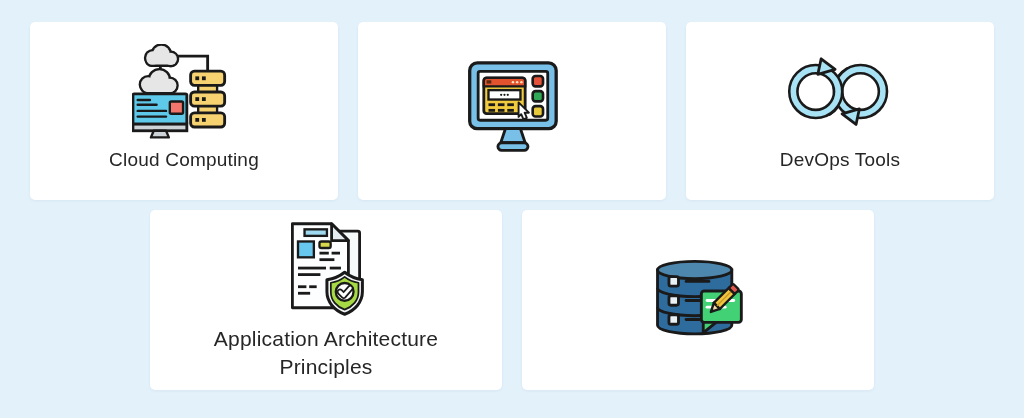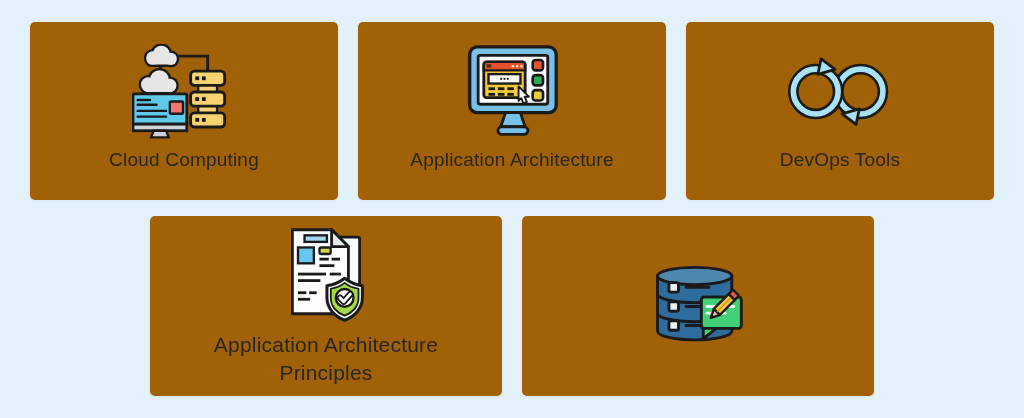--- a/index.html
+++ b/index.html
@@ -5,23 +5,23 @@
   html,body { margin:0; padding:0; }
   .page {
     width:1024px; height:418px;
     background:#e3f1fa;
     font-family:"Liberation Sans", sans-serif;
     position:relative; overflow:hidden;
     box-sizing:border-box;
   }
   .row { display:flex; justify-content:center; gap:20px; }
   .row-1 { padding-top:22px; }
-  .row-2 { margin-top:16px; }
+  .row-2 { margin-top:10px; }
   .card {
-    background:#a16207;
+    background:#ffffff;
     border-radius:5px;
     display:flex; flex-direction:column;
     align-items:center; justify-content:center;
     box-shadow:0 1px 3px rgba(70,120,150,0.08);
     cursor:pointer;
   }
   .card-sm { width:308px; height:178px; padding-bottom:6px; box-sizing:border-box; }
   .card-lg { width:352px; height:180px; box-sizing:border-box; }
   .icon-wrap { height:98px; display:flex; align-items:center; justify-content:center; }
   .label {
@@ -133,21 +133,20 @@
           <path d="M62 44 l11 11 h-4.6 l2.4 5.5 l-3.6 1.6 l-2.4 -5.6 l-2.8 3 z" fill="#ffffff" stroke="#1a1a1a" stroke-width="2" stroke-linejoin="round"></path>
 
           <rect x="77" y="16" width="11" height="11" rx="3" fill="#e4523a" stroke="#1a1a1a" stroke-width="2.8"></rect>
           <rect x="77" y="32" width="11" height="11" rx="3" fill="#2fa857" stroke="#1a1a1a" stroke-width="2.8"></rect>
           <rect x="77" y="48" width="11" height="11" rx="3" fill="#e9c93c" stroke="#1a1a1a" stroke-width="2.8"></rect>
 
           <polygon points="48,72 64,72 69,87 43,87" fill="#79c0e8" stroke="#1a1a1a" stroke-width="3" stroke-linejoin="round"></polygon>
           <rect x="40" y="87" width="32" height="8" rx="4" fill="#79c0e8" stroke="#1a1a1a" stroke-width="3"></rect>
         </svg>
       </div>
-      <div class="label">Application Architecture</div>
     </div>
 
     <div class="card card-sm">
       <div class="icon-wrap">
         <svg width="112" height="80" viewBox="0 0 120 85">
 
           <g fill="none" stroke-linecap="round">
             <path d="M57.4 37.8 A24 24 0 0 1 69 21.2" stroke="#1a1a1a" stroke-width="11"></path>
             <path d="M57.4 37.8 A24 24 0 0 1 69 21.2" stroke="#d9b3e8" stroke-width="6"></path>
             <path d="M58.6 46.2 A24 24 0 0 1 47 62.8" stroke="#1a1a1a" stroke-width="11"></path>

